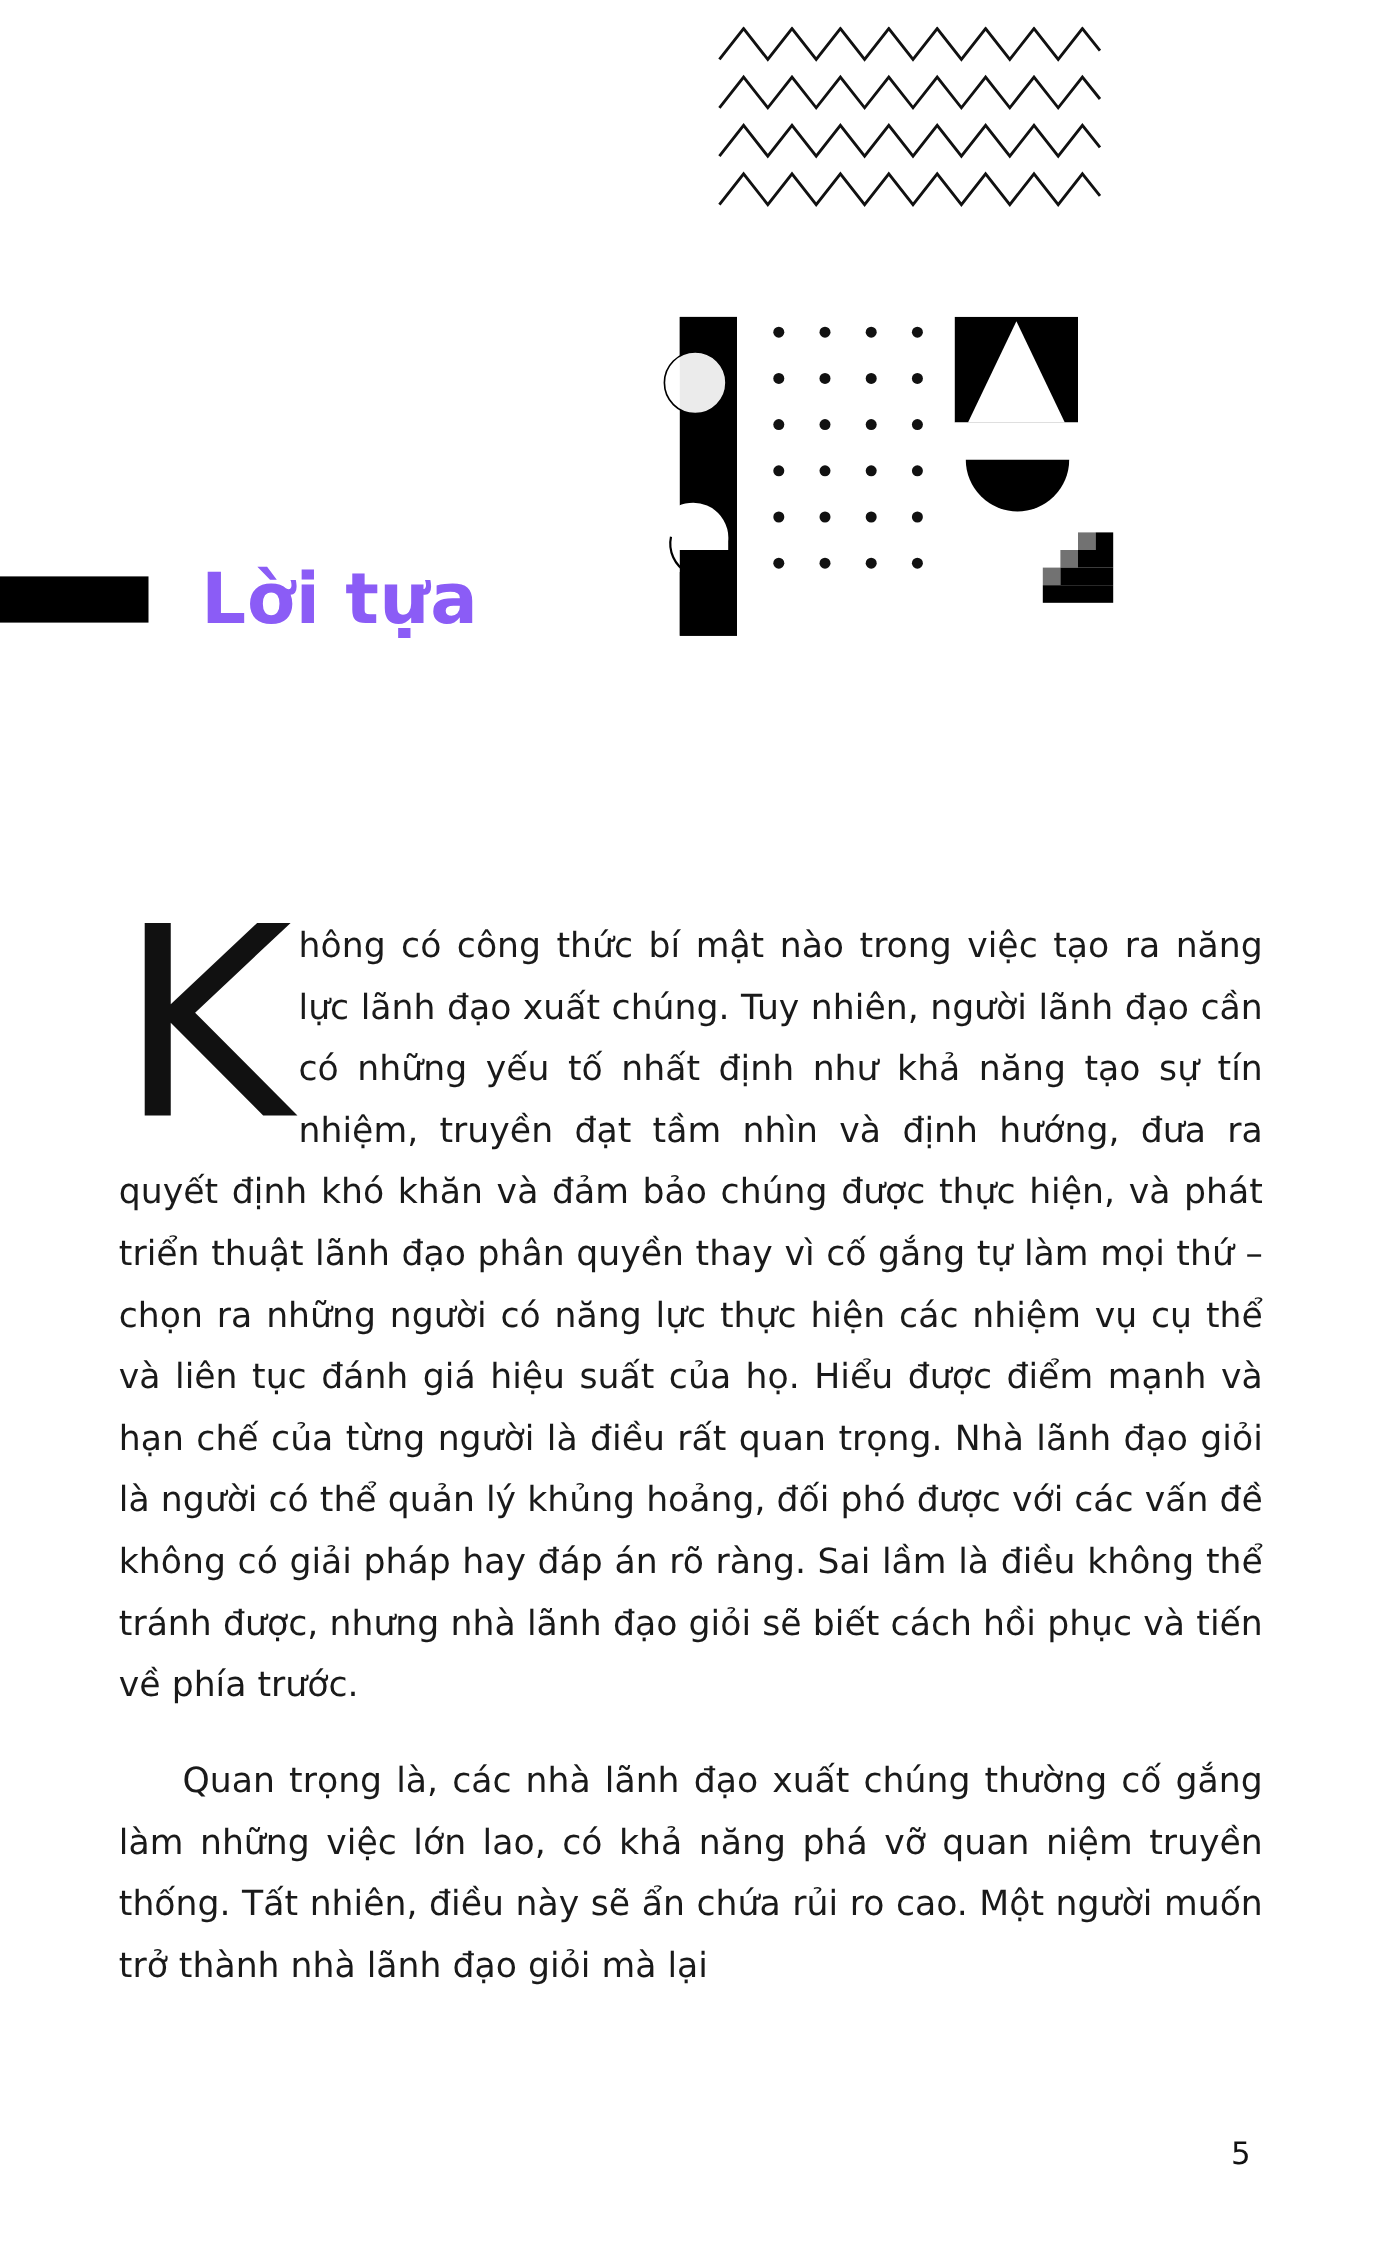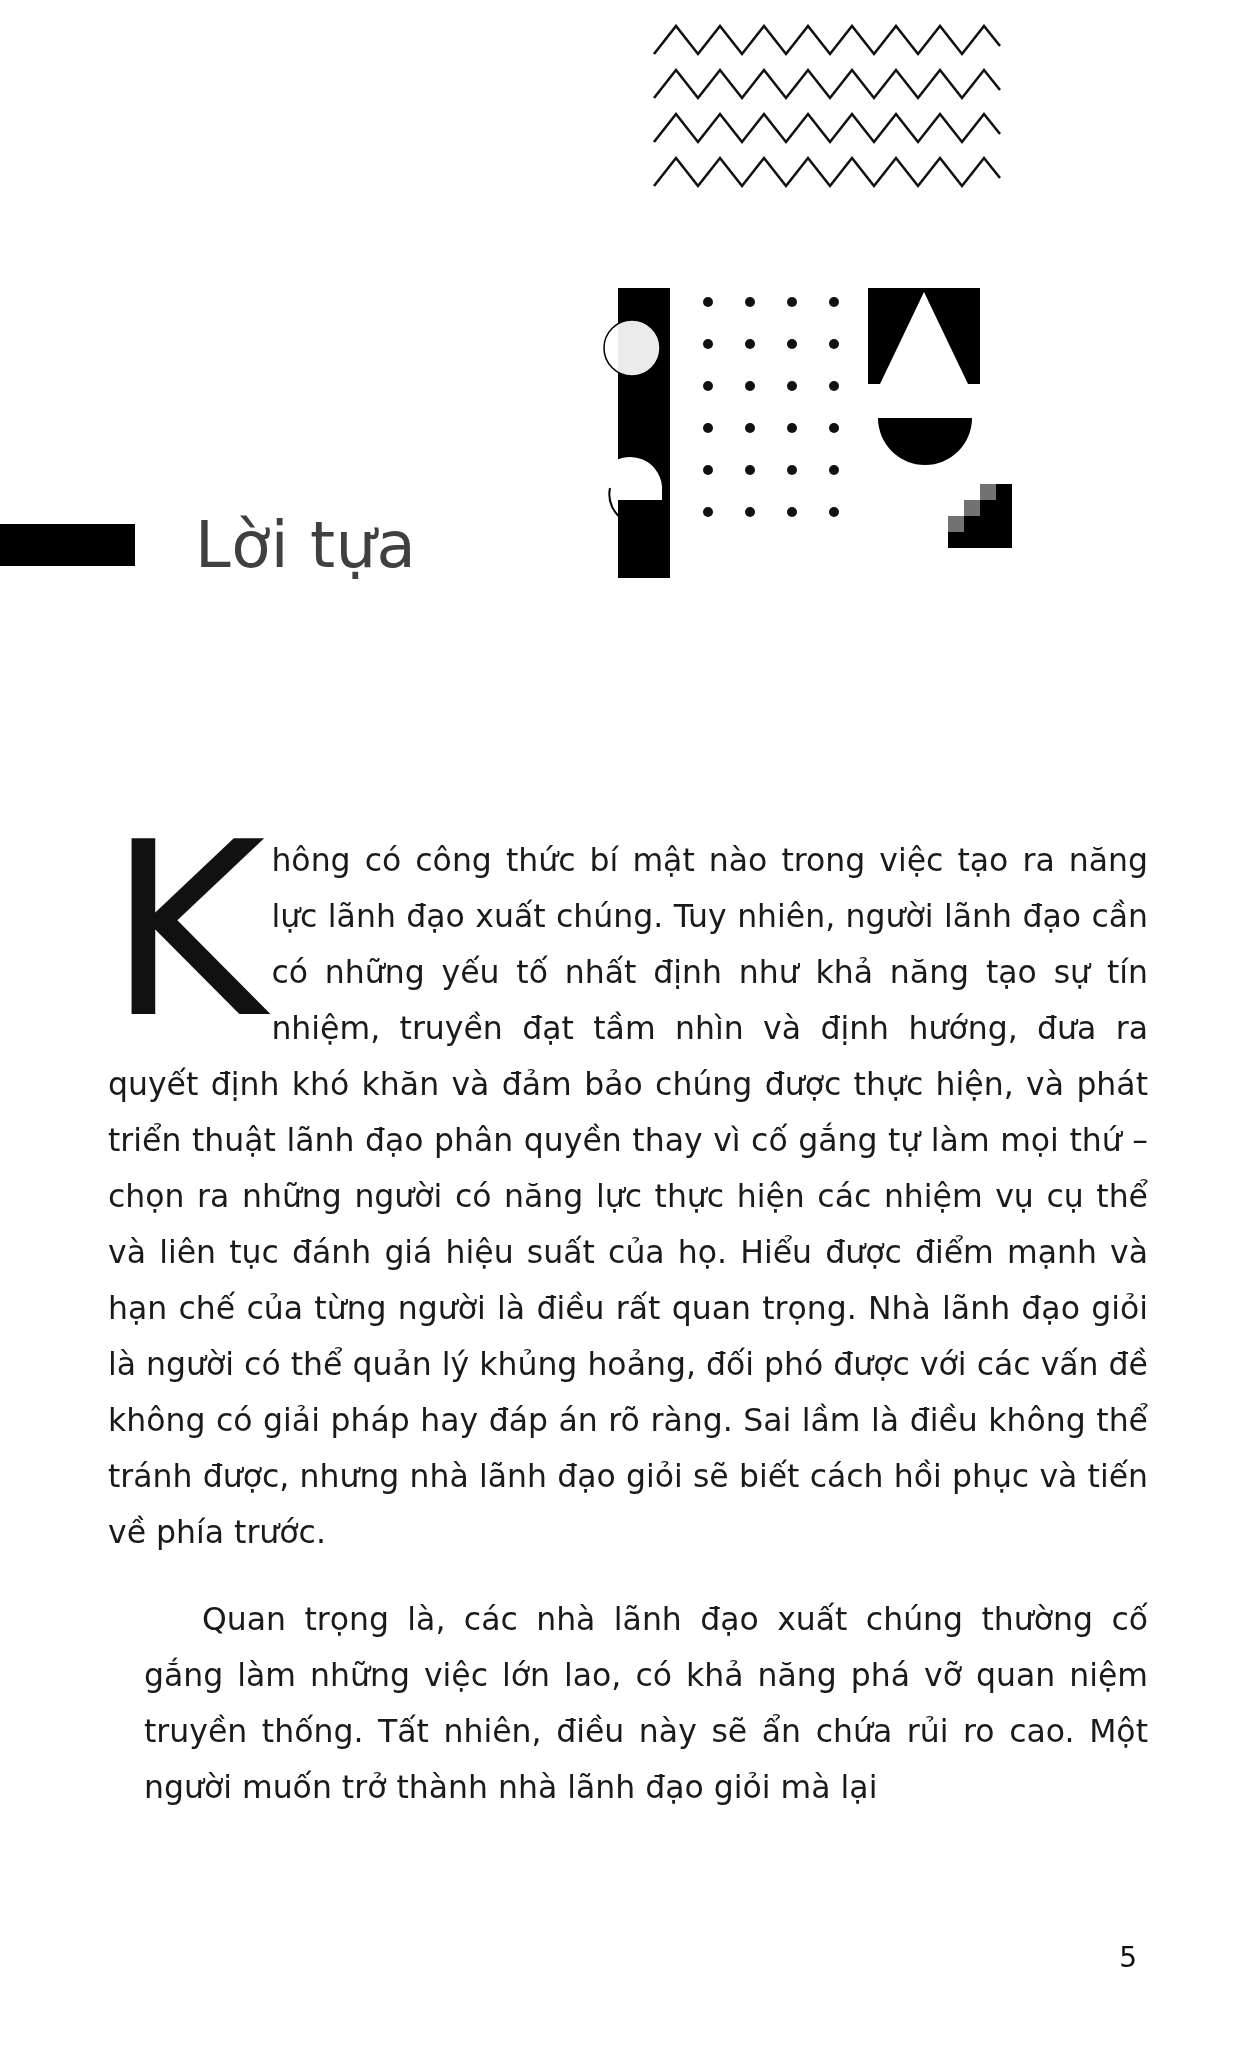--- a/index.html
+++ b/index.html
@@ -50,27 +50,27 @@
     display: flex;
     align-items: center;
   }
   .chapter-rule {
     width: 135px;
     height: 42px;
     background: #000000;
     flex: none;
   }
   .chapter-title {
-    margin-left: 60px;
+    margin-left: 48px;
     font-size: 64px;
     line-height: 1;
     letter-spacing: 0.5px;
-    color: #404040;
+    color: #8b5cf6;
     white-space: nowrap;
-    font-weight: 400;
+    font-weight: 700;
   }
 
   
   .body-area {
     position: absolute;
     left: 108px;
     top: 800px;
     width: 1040px;
   }
 
@@ -95,21 +95,20 @@
     font-size: 31.5px;
     line-height: 56px;
     text-align: justify;
     text-justify: inter-word;
     color: #1a1a1a;
     margin: 0;
   }
   .para.indent {
     text-indent: 58px;
     margin-top: 30px;
-    margin-left: 36px;
   }
 
   
   .page-number {
     position: absolute;
     right: 112px;
     bottom: 74px;
     font-size: 28px;
     color: #111111;
   }

